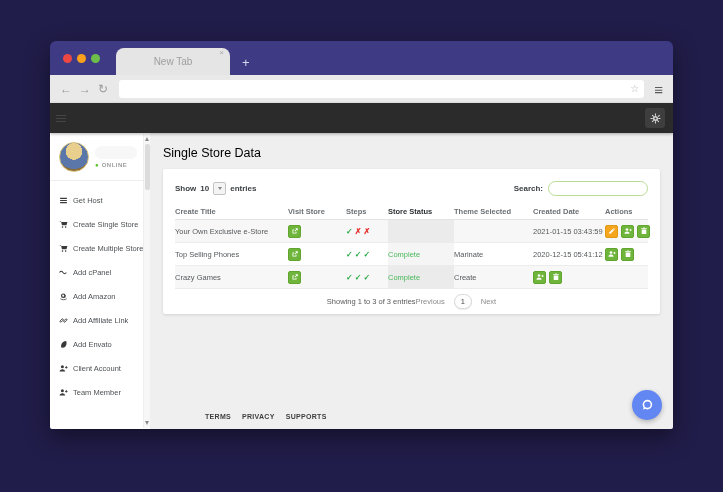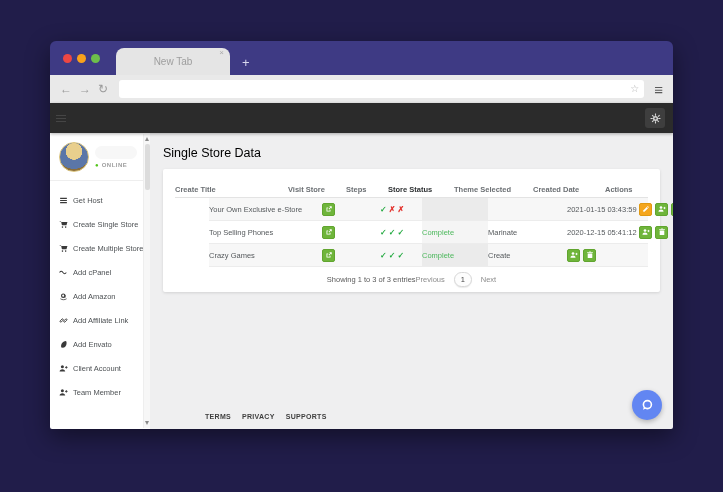--- a/index.html
+++ b/index.html
@@ -73,21 +73,21 @@
                  display:flex; align-items:center; justify-content:center; }
   .entries-box i { width:0; height:0; border-left:2.5px solid transparent; border-right:2.5px solid transparent; border-top:3.5px solid #888; }
   .search-group { display:flex; align-items:center; gap:5px; }
   .search-input { width:100px; height:15px; border:1px solid #b9dc95; border-radius:8px; outline:none;
                   font-size:8px; padding:0 7px; color:#444; font-family:"Liberation Sans",sans-serif; }
 
   .trow { display:grid; grid-template-columns:113px 58px 42px 66px 79px 72px 1fr; align-items:stretch; }
   .thead { height:17px; border-bottom:1px solid #e3e3e3; margin-top:4px; }
   .th { font-size:7.5px; font-weight:bold; color:#6b6f73; display:flex; align-items:center; }
   .th.sorted { color:#2e3133; }
-  .tbody-row { height:23px; border-bottom:1px solid #ececec;margin-left:34px; }
+  .tbody-row { height:23px; border-bottom:1px solid #ececec; }
   .tbody-row.odd { background:#f7f7f7; }
   .cell { font-size:7.5px; color:#55595c; display:flex; align-items:center; white-space:nowrap; }
   .cell-status.odd-shade { background:#ebebeb; }
   .cell-status.even-shade { background:#f5f5f5; }
   .status-complete { color:#4cb85c; }
   .step { font-size:8px; font-weight:bold; margin-right:2px; }
   .step.ok { color:#1fa83d; } .step.bad { color:#e3342f; }
 
   .sqbtn { width:13px; height:13px; border-radius:2px; display:inline-flex; align-items:center; justify-content:center;
            margin-right:3px; cursor:pointer; }
@@ -247,20 +247,34 @@
           <span class="sb-up"></span>
           <span class="sb-thumb"></span>
           <span class="sb-down"></span>
         </div>
       </aside>
 
       <main class="content">
         <div class="page-title">Single Store Data</div>
 
         <div class="card">
+          <div class="card-top">
+            <div class="show-group">
+              <span class="lbl">Show</span>
+              <span class="lbl">10</span>
+              <span class="entries-box">
+                  <i></i>
+                </span>
+              <span class="lbl">entries</span>
+            </div>
+            <div class="search-group">
+              <span class="lbl">Search:</span>
+              <input class="search-input" value="" style="">
+            </div>
+          </div>
 
           <div class="trow thead">
             <span class="th">Create Title</span>
             <span class="th">Visit Store</span>
             <span class="th">Steps</span>
             <span class="th sorted">Store Status</span>
             <span class="th">Theme Selected</span>
             <span class="th">Created Date</span>
             <span class="th">Actions</span>
           </div>

